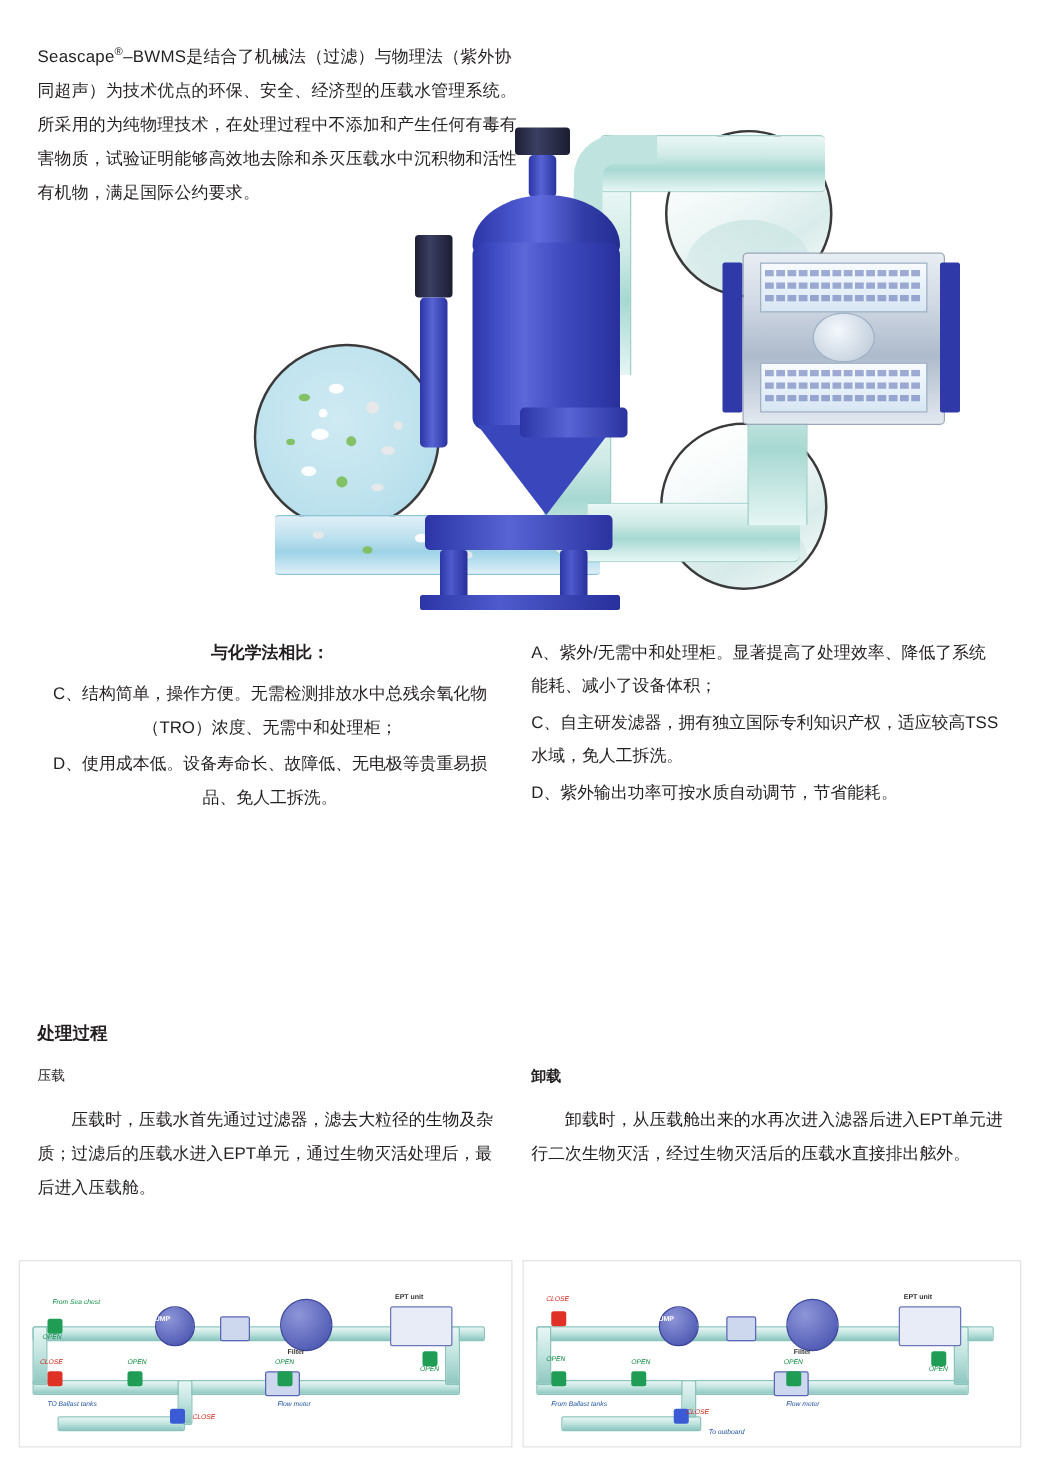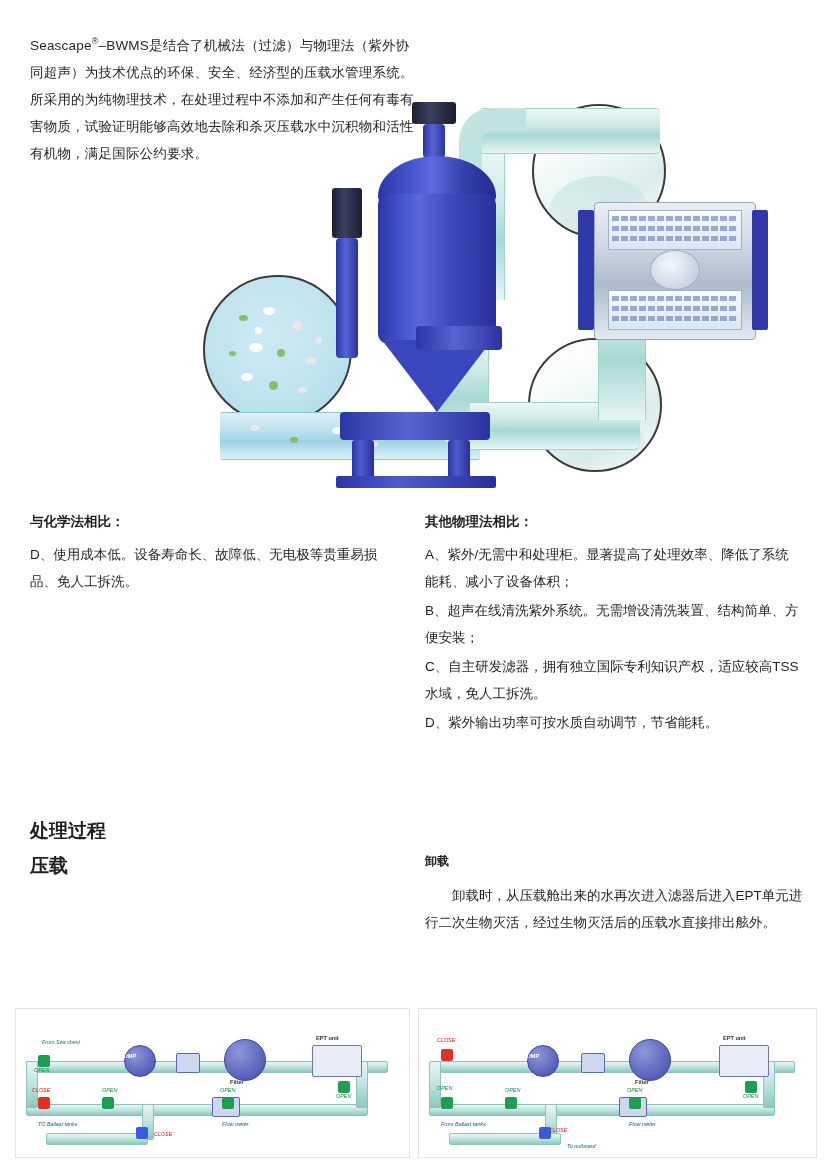--- a/index.html
+++ b/index.html
@@ -114,33 +114,33 @@
   }
   .uv-win{
     position:absolute;background:linear-gradient(180deg,#f7fbff,#d8e6f3);
     border:1px solid #9fb2c6;
   }
   .uv-rows{position:absolute;display:flex;flex-wrap:wrap;gap:2px;}
   .uv-rows i{display:block;width:7px;height:5px;background:#5a6bb0;opacity:.55;}
 
   
   .cmp{position:absolute;top:508px;font-size:13.5px;line-height:27px;}
-  .cmp.left{left:30px;width:372px;}
+  .cmp.left{left:30px;width:372px;text-align:center;}
   .cmp.right{left:425px;width:375px;}
   .cmp h4{
     margin:0 0 6px 0;font-size:13.5px;font-weight:bold;color:#231f20;
   }
   .cmp ul{margin:0;padding:0;list-style:none;}
   .cmp li{margin:0 0 2px 0;text-indent:0;padding-left:0;}
 
   
   .sec-title{
-    position:absolute;left:30px;top:818px;font-size:19px;font-weight:bold;color:#231f20;
-  }
-  .sub-left{position:absolute;left:30px;top:853px;font-size:19px;font-weight:bold;}
+    position:absolute;left:30px;top:818px;font-size:14px;font-weight:bold;color:#231f20;
+  }
+  .sub-left{position:absolute;left:30px;top:853px;font-size:11px;font-weight:normal;}
   .sub-right{position:absolute;left:425px;top:853px;font-size:12px;font-weight:bold;}
   .para-left{
     position:absolute;left:30px;top:882px;width:375px;font-size:13.5px;line-height:27px;text-indent:2em;
   }
   .para-right{
     position:absolute;left:425px;top:882px;width:378px;font-size:13.5px;line-height:27px;text-indent:2em;
   }
 
   
   .diagram{
@@ -336,37 +336,37 @@
     <div class="small-blue" style="left:160px;top:322px;width:150px;height:28px;"></div>
     <div class="base" style="left:172px;top:350px;width:22px;height:40px;"></div>
     <div class="base" style="left:268px;top:350px;width:22px;height:40px;"></div>
     <div class="base" style="left:156px;top:386px;width:160px;height:12px;border-radius:2px;"></div>
     <div class="small-blue" style="left:236px;top:236px;width:86px;height:24px;"></div>
   </div>
 
   <div class="cmp left">
     <h4>与化学法相比：</h4>
     <ul>
+      <li>C、结构简单，操作方便。无需检测排放水中总残余氧化物（TRO）浓度、无需中和处理柜；</li>
       <li>D、使用成本低。设备寿命长、故障低、无电极等贵重易损品、免人工拆洗。</li>
     </ul>
   </div>
 
   <div class="cmp right">
-    <h4>其他物理法相比：</h4>
     <ul>
       <li>A、紫外/无需中和处理柜。显著提高了处理效率、降低了系统能耗、减小了设备体积；</li>
-      <li>B、超声在线清洗紫外系统。无需增设清洗装置、结构简单、方便安装；</li>
       <li>C、自主研发滤器，拥有独立国际专利知识产权，适应较高TSS水域，免人工拆洗。</li>
       <li>D、紫外输出功率可按水质自动调节，节省能耗。</li>
     </ul>
   </div>
 
   <div class="sec-title">处理过程</div>
   <div class="sub-left">压载</div>
   <div class="sub-right">卸载</div>
+  <div class="para-left">压载时，压载水首先通过过滤器，滤去大粒径的生物及杂质；过滤后的压载水进入EPT单元，通过生物灭活处理后，最后进入压载舱。</div>
   <div class="para-right">卸载时，从压载舱出来的水再次进入滤器后进入EPT单元进行二次生物灭活，经过生物灭活后的压载水直接排出舷外。</div>
 
   <div class="diagram left">
     <div class="d-pipe" style="left:10px;top:52px;width:360px;"></div>
     <div class="d-pipe" style="left:10px;top:95px;width:340px;"></div>
     <div class="d-pipe v" style="left:10px;top:52px;height:45px;"></div>
     <div class="d-pipe v" style="left:340px;top:52px;height:45px;"></div>
     <div class="d-pipe v" style="left:126px;top:95px;height:34px;"></div>
     <div class="d-pipe" style="left:30px;top:124px;width:100px;"></div>
 

